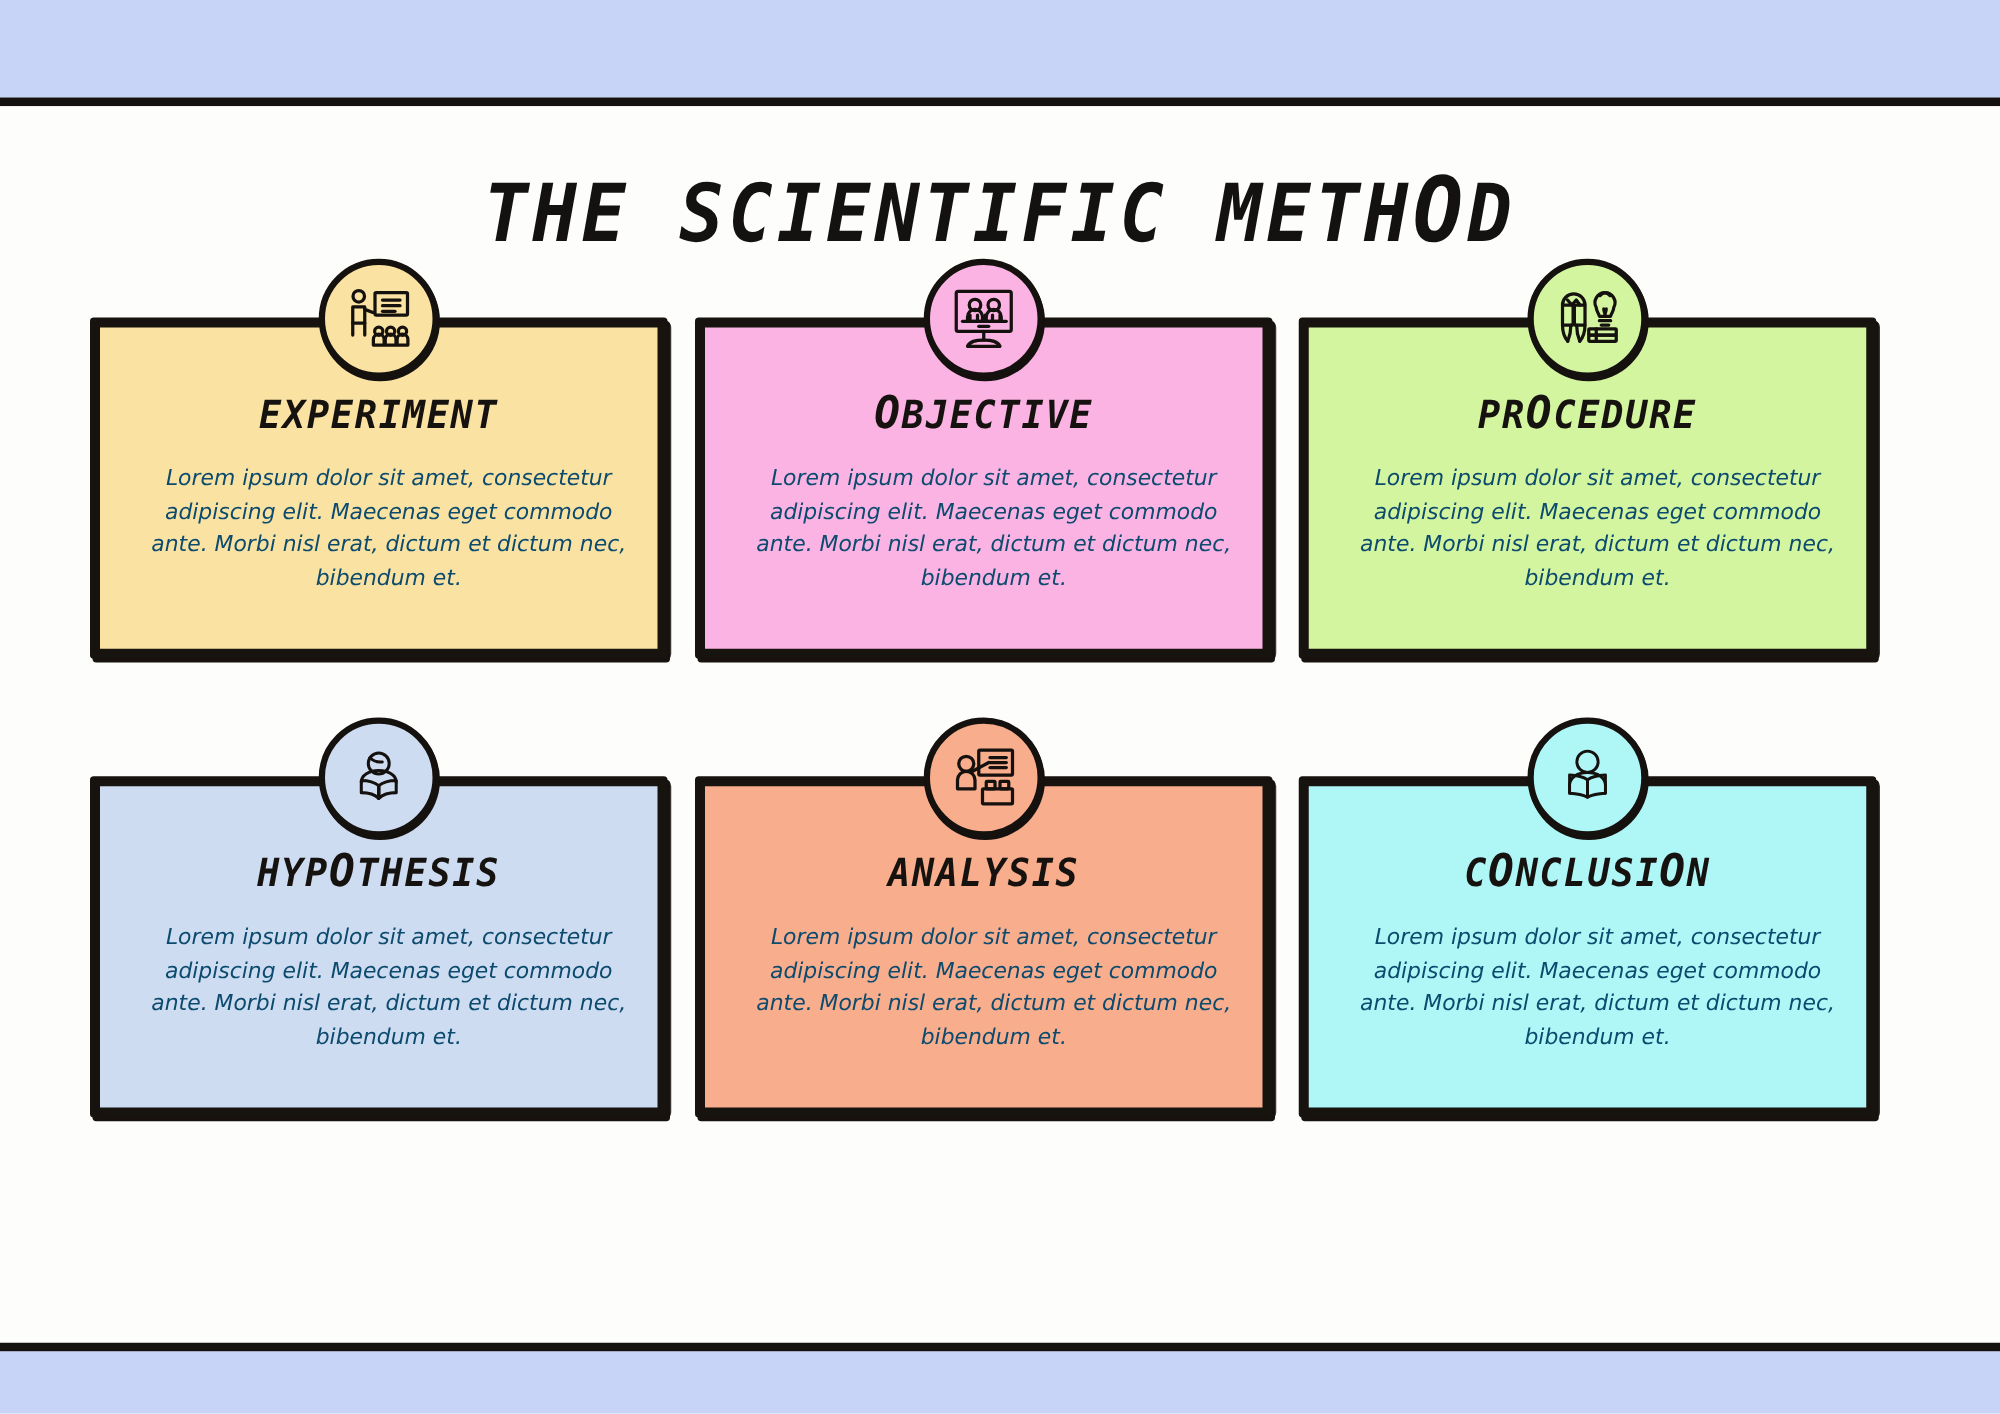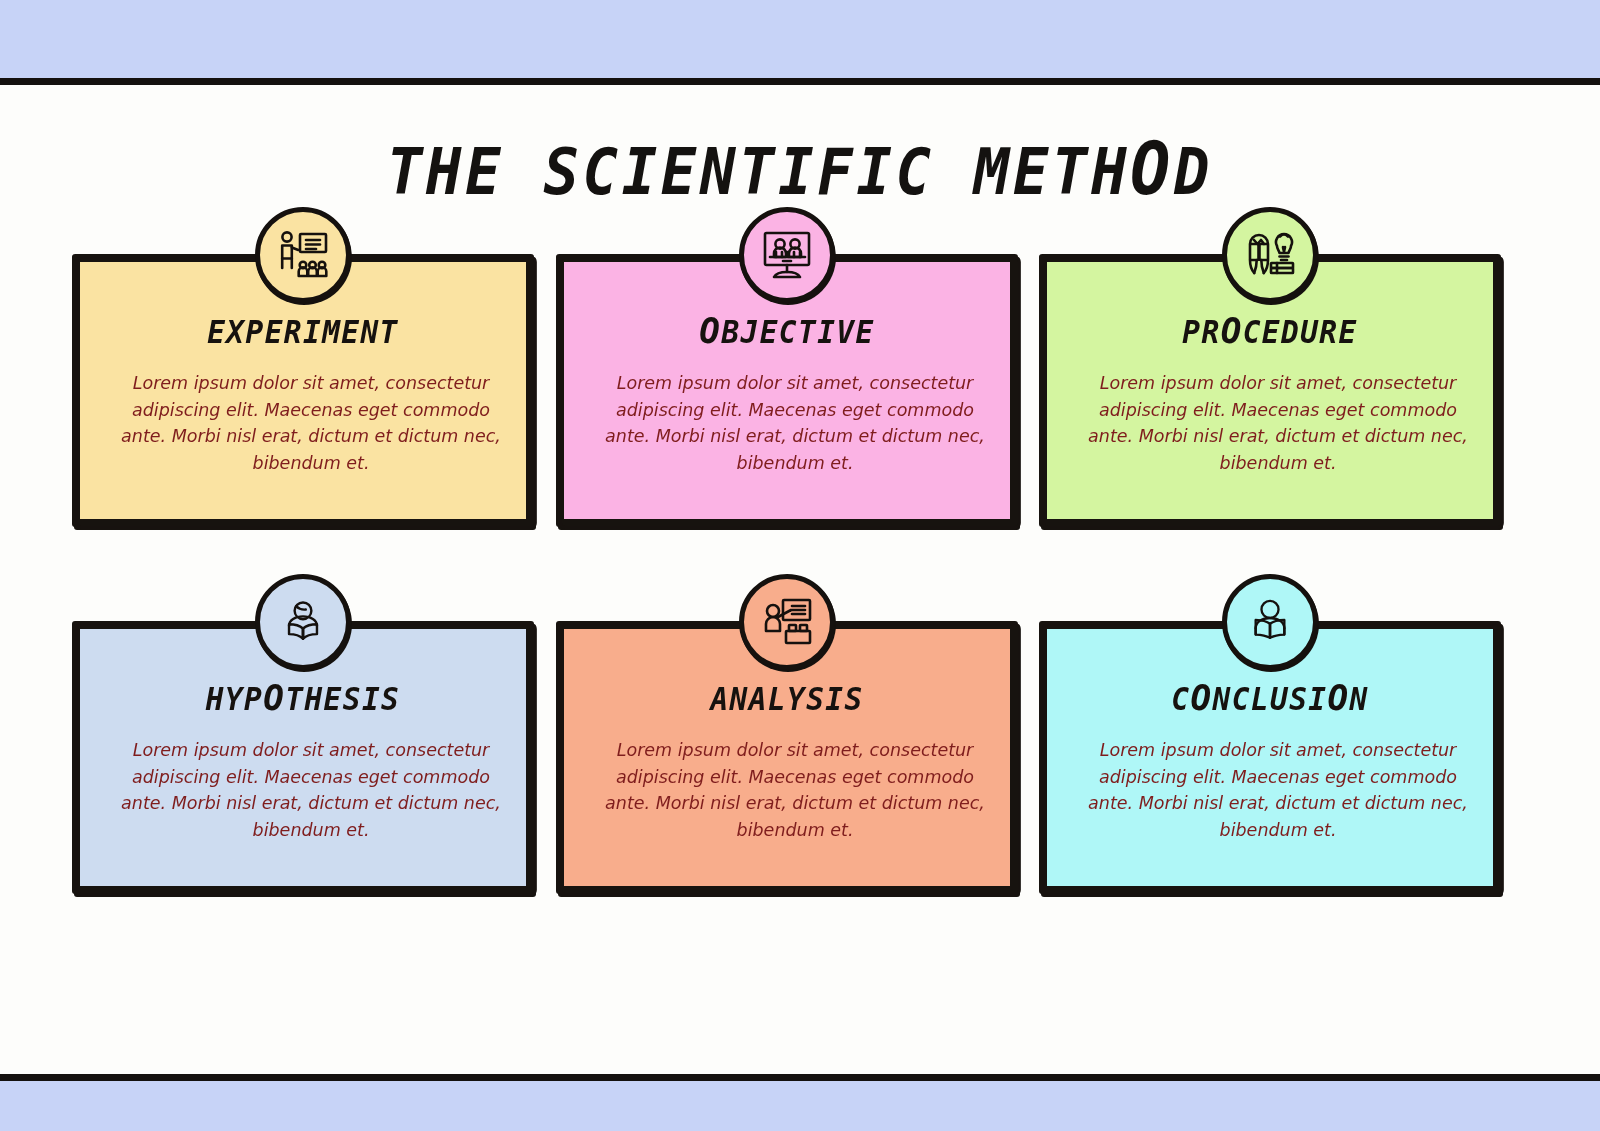--- a/index.html
+++ b/index.html
@@ -136,21 +136,21 @@
 
   .card-body {
     position: absolute;
     left: 30px;
     top: 108px;
     width: 402px;
     text-align: center;
     font-family: "DejaVu Sans", sans-serif;
     font-size: 17.5px;
     line-height: 1.52;
-    color: #7f1d1d;
+    color: #0c4a6e;
   }
 
   
   .icon-badge {
     position: absolute;
     left: 50%;
     top: 0;
     width: 96px;
     height: 96px;
     margin-left: -48px;

